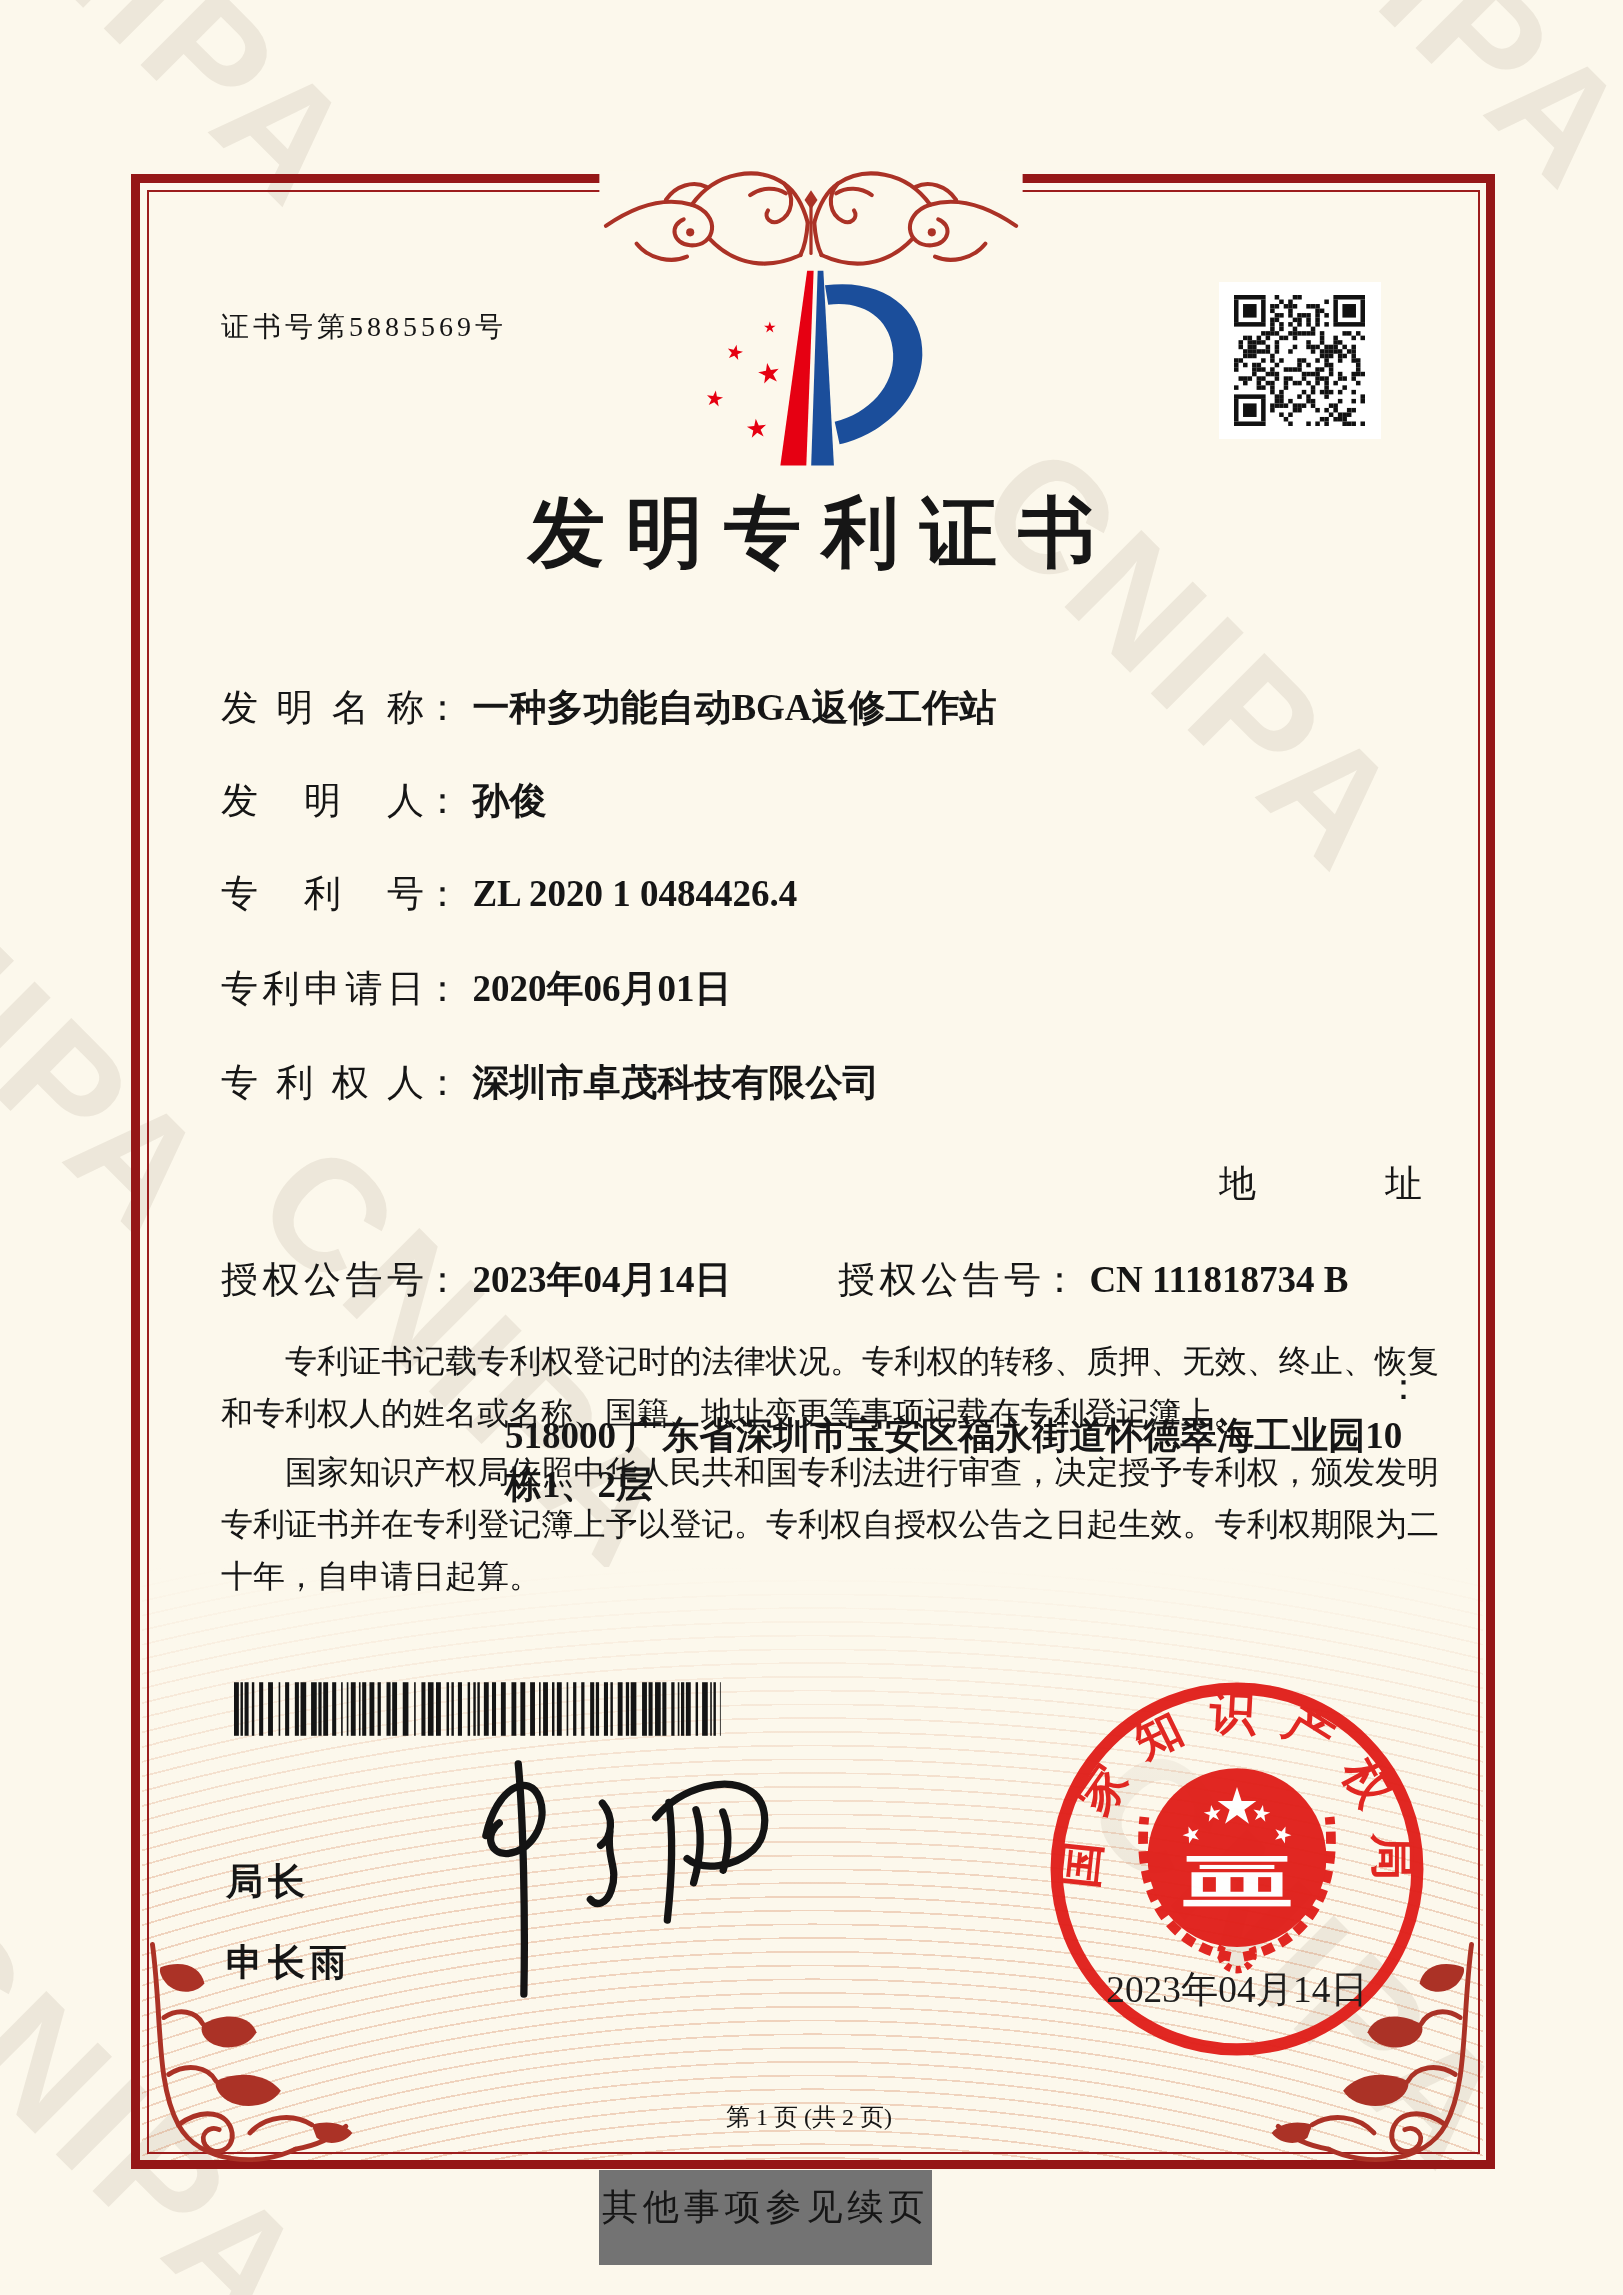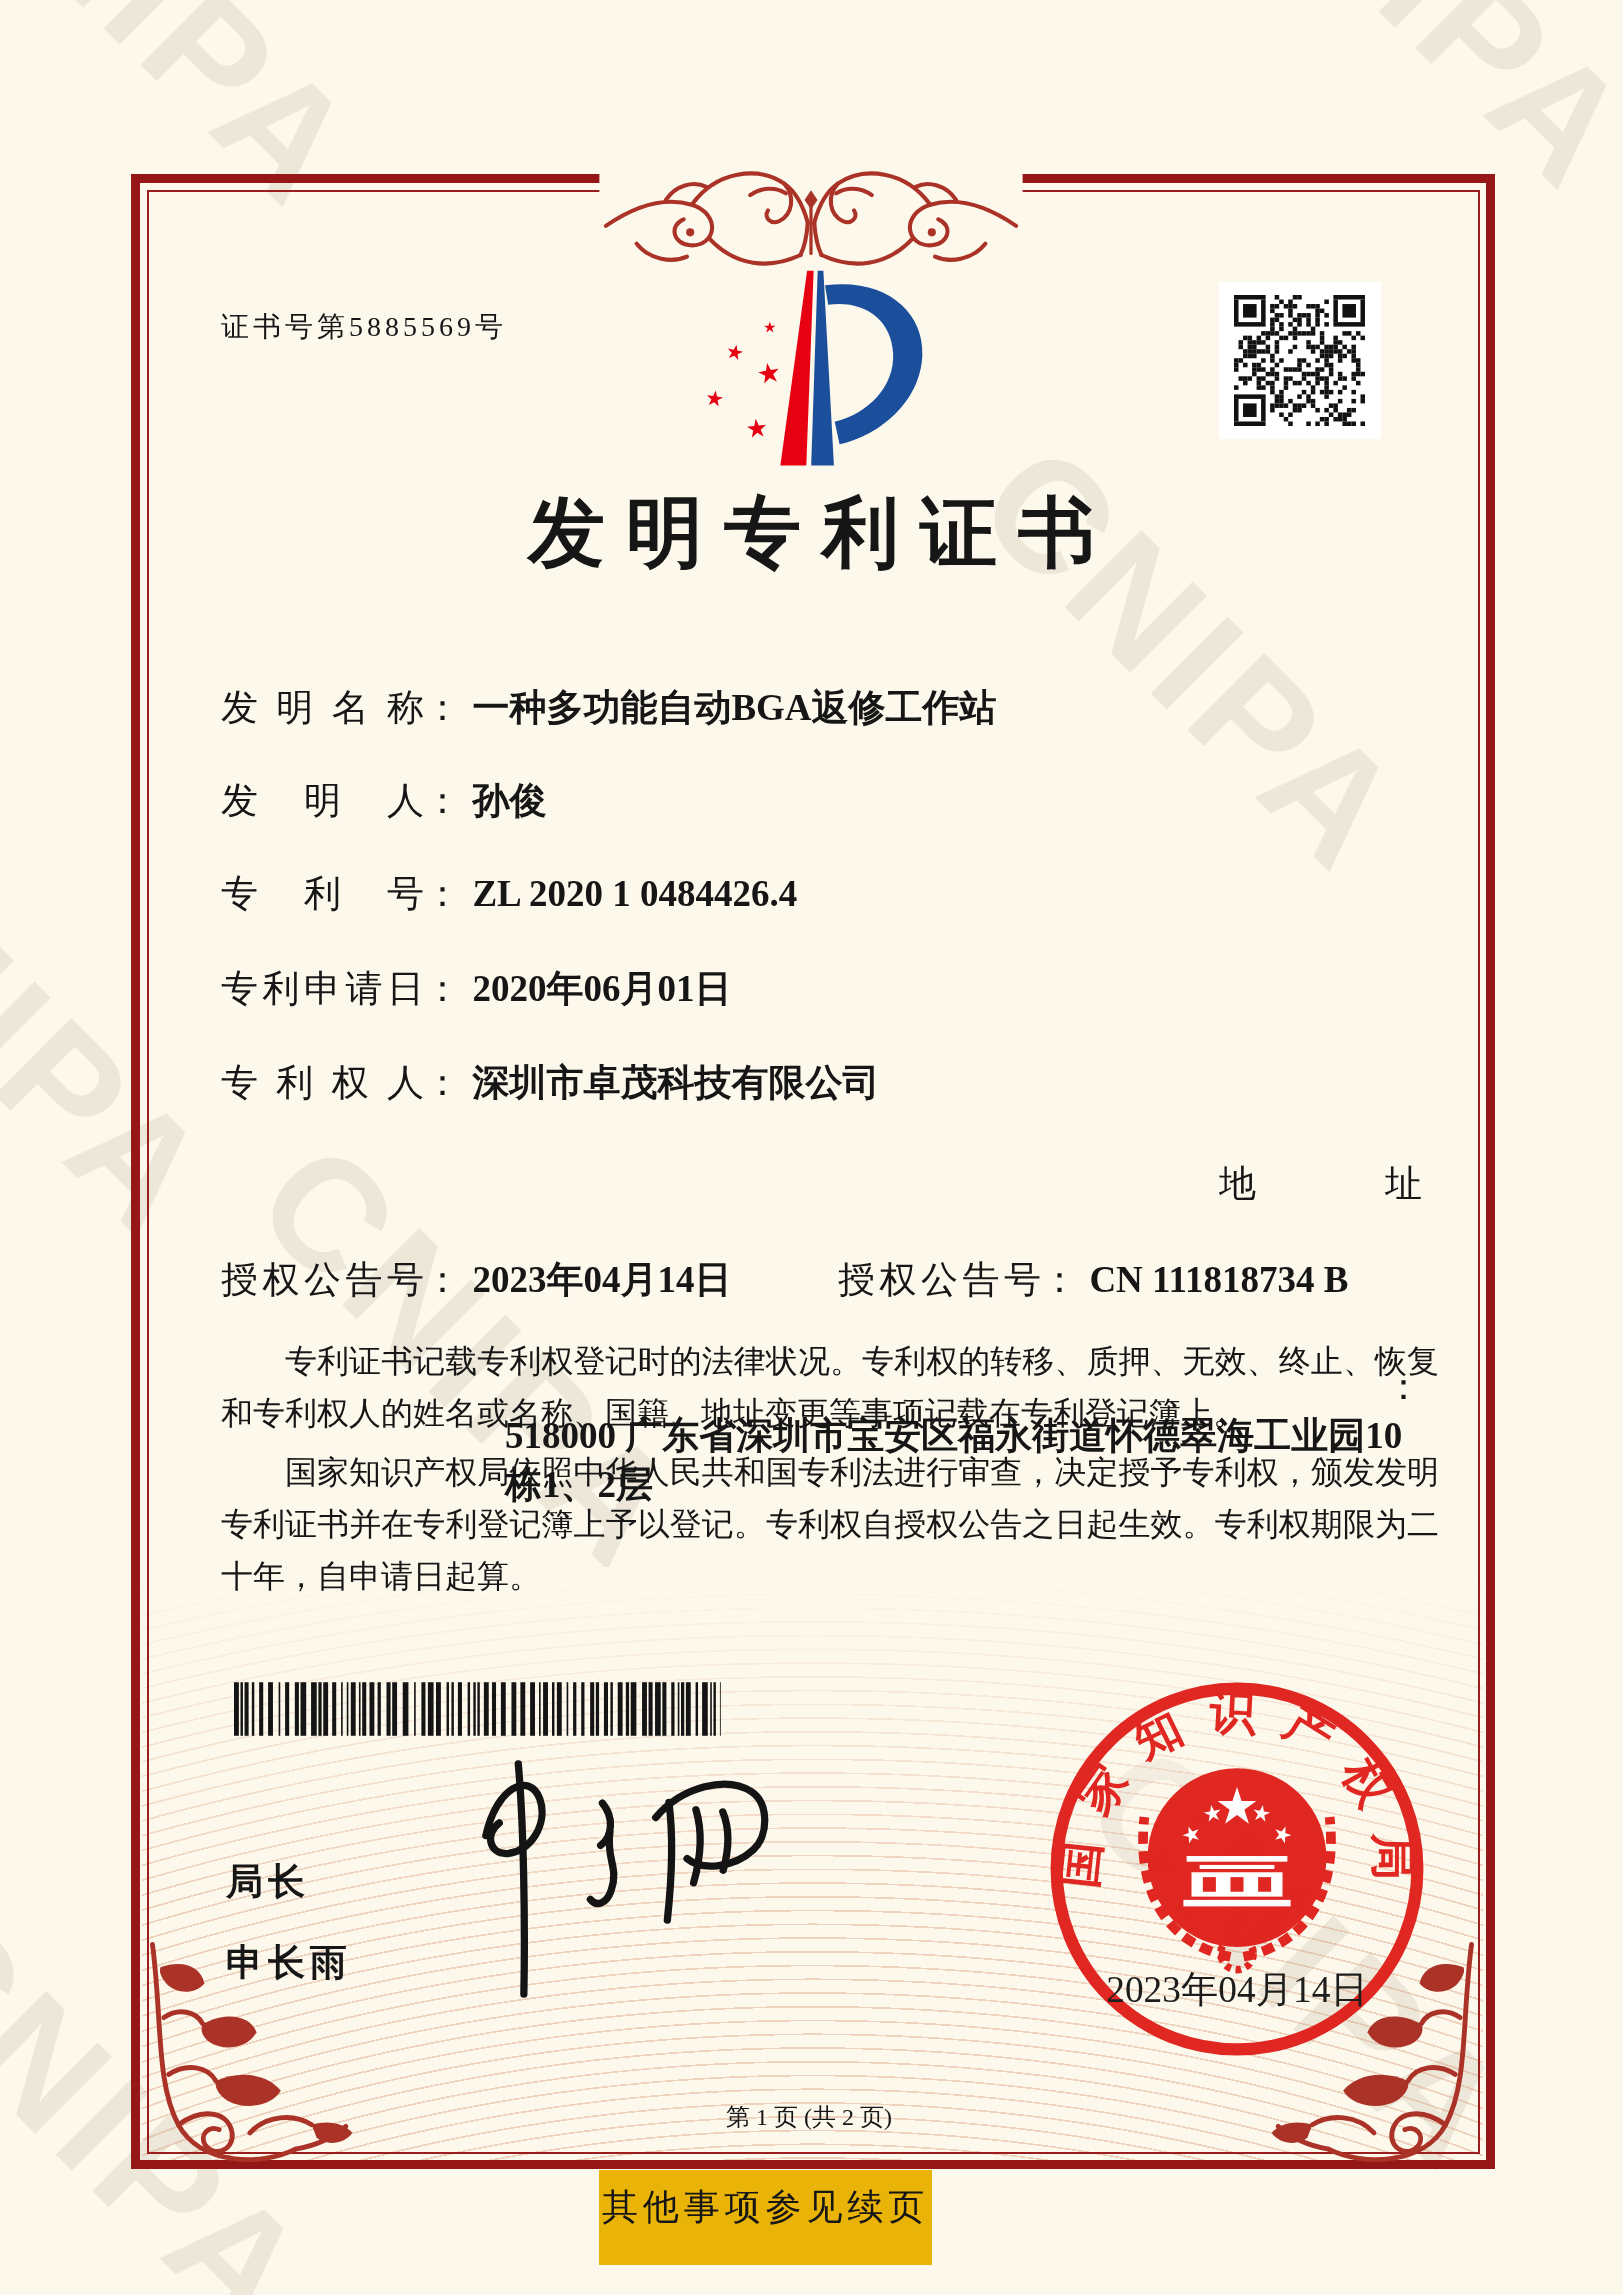--- a/index.html
+++ b/index.html
@@ -40,21 +40,21 @@
   .paras p{margin:0 0 6.5px 0;text-indent:2em;}
   
   .barcode{position:absolute;left:234px;top:1682px;z-index:3;}
   .director-label{position:absolute;left:226px;top:1841px;font-size:37px;font-weight:bold;
       font-family:Liberation Sans, sans-serif;letter-spacing:4.9px;z-index:3;margin-top:16px;}
   .director-name{position:absolute;left:226px;top:1938px;font-size:37px;font-weight:bold;
       font-family:"Liberation Sans","DejaVu Sans",sans-serif;letter-spacing:4.9px;z-index:3;}
   .signature{position:absolute;left:451px;top:1753px;z-index:4;transform:rotate(-2deg);}
   .seal{position:absolute;left:1042px;top:1674px;z-index:4;opacity:0.96;}
   .page-info{position:absolute;left:0;right:5px;top:2101px;text-align:center;font-size:24px;z-index:3;}
-  .note-box{position:absolute;left:599px;top:2170px;width:333px;height:95px;background:#eab308;
+  .note-box{position:absolute;left:599px;top:2170px;width:333px;height:95px;background:#737373;
       z-index:5;text-align:center;font-size:36px;line-height:75px;letter-spacing:4.9px;font-family:Liberation Serif, serif;}
 </style>
 </head>
 <body>
 
 <div class="page">
 
   <span class="wm" style="left:-114px;top:-97px;">CNIPA</span>
   <span class="wm" style="left:1161px;top:-114px;">CNIPA</span>
   <span class="wm" style="left:933px;top:568px;">CNIPA</span>

